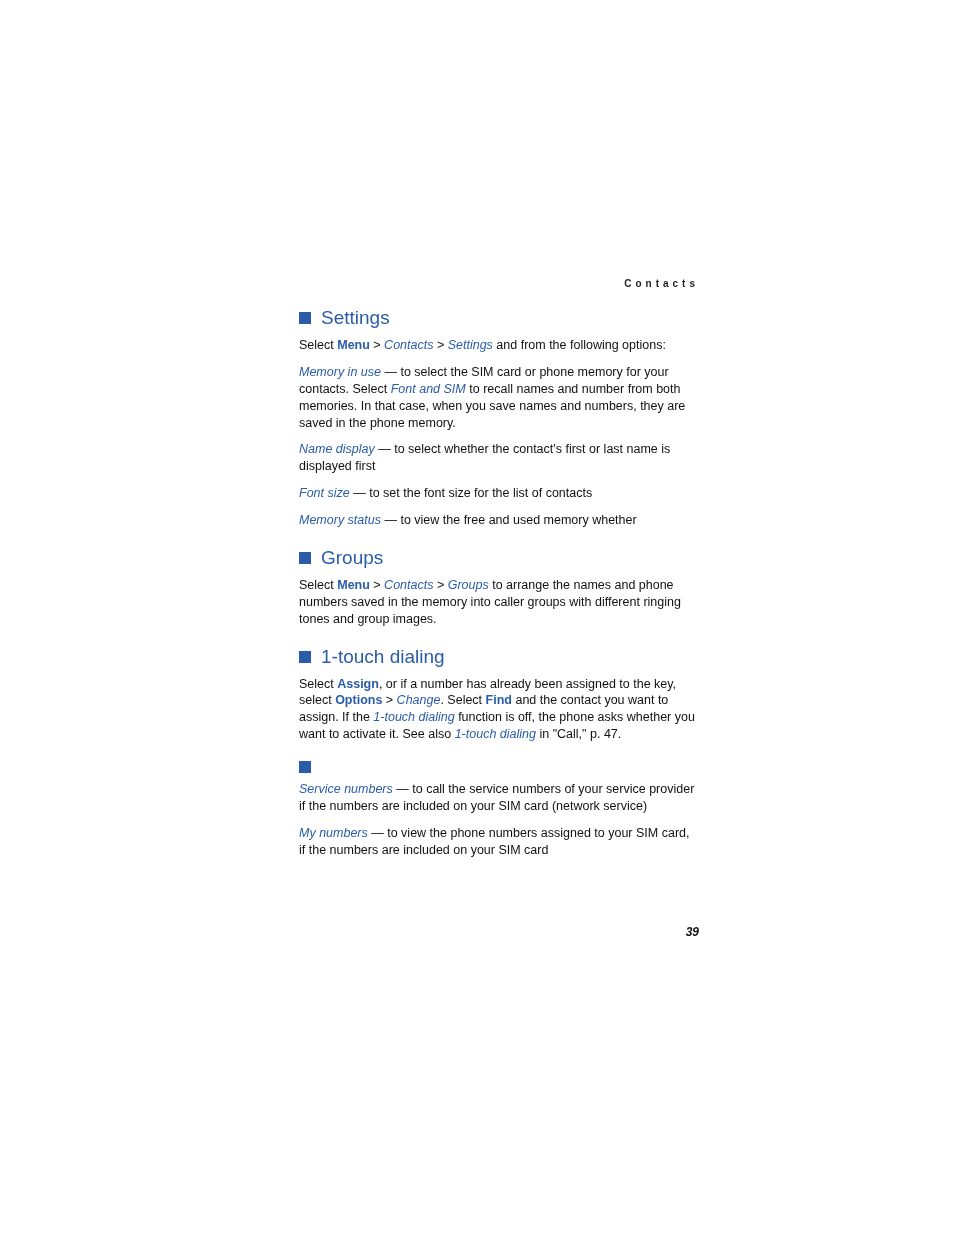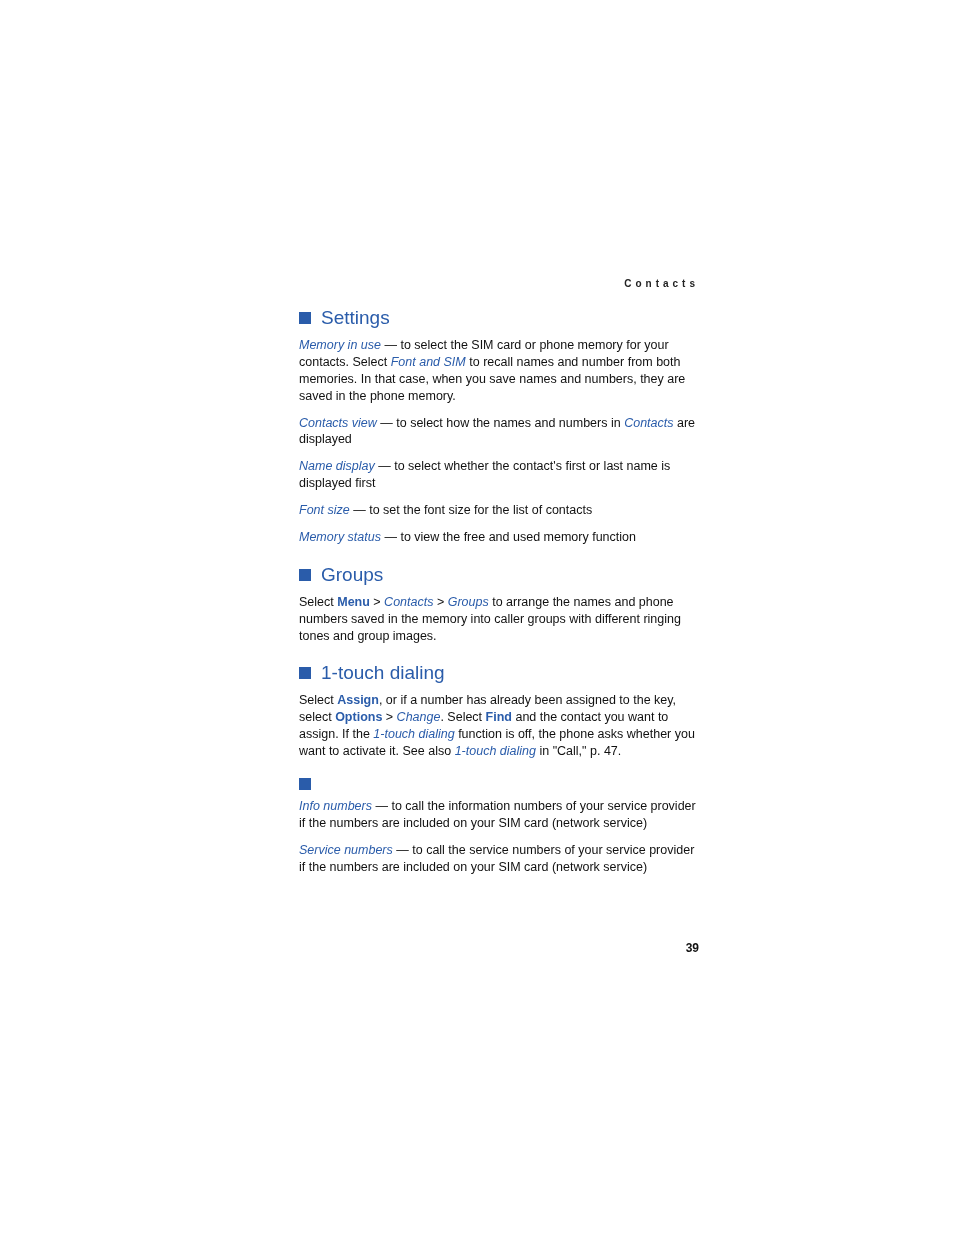--- a/index.html
+++ b/index.html
@@ -50,46 +50,47 @@
   .link { color: #2a5caa; }
   .italic { font-style: italic; }
   .bold { font-weight: bold; }
   .page-num {
     position: absolute;
     right: 0;
     bottom: -70px;
     font-size: 12px;
     font-weight: bold;
     color: #111;
+    font-style: italic;
   }
 </style>
 </head>
 <body>
 
 <div class="page">
   <div class="running-header">Contacts</div>
 
   <h2>
     <span class="bullet"></span>
     <span>Settings</span>
   </h2>
   <p>
-    <span class="link italic">Memory in use</span><span> — to select the SIM card or phone memory for your contacts. Select </span><span class="link italic">Font and SIM</span><span> to recall names and number from both memories. In that case, when you save names and numbers, they are saved in the phone memory.</span>
+    <span>Select </span><span class="link bold">Menu</span><span> &gt; </span><span class="link italic">Contacts</span><span> &gt; </span><span class="link italic">Settings</span><span> and from the following options:</span>
   </p>
   <p>
-    <span class="link italic">Contacts view</span><span> — to select how the names and numbers in </span><span class="link italic">Contacts</span><span> are displayed</span>
+    <span class="link italic">Memory in use</span><span> — to select the SIM card or phone memory for your contacts. Select </span><span class="link italic">Font and SIM</span><span> to recall names and number from both memories. In that case, when you save names and numbers, they are saved in the phone memory.</span>
   </p>
   <p>
     <span class="link italic">Name display</span><span> — to select whether the contact's first or last name is displayed first</span>
   </p>
   <p>
     <span class="link italic">Font size</span><span> — to set the font size for the list of contacts</span>
   </p>
   <p>
-    <span class="link italic">Memory status</span><span> — to view the free and used memory function</span>
+    <span class="link italic">Memory status</span><span> — to view the free and used memory whether</span>
   </p>
 
   <h2>
     <span class="bullet"></span>
     <span>Groups</span>
   </h2>
   <p>
     <span>Select </span><span class="link bold">Menu</span><span> &gt; </span><span class="link italic">Contacts</span><span> &gt; </span><span class="link italic">Groups</span><span> to arrange the names and phone numbers saved in the memory into caller groups with different ringing tones and group images.</span>
   </p>
 
@@ -98,20 +99,20 @@
     <span>1-touch dialing</span>
   </h2>
   <p>
     <span>Select </span><span class="link bold">Assign</span><span>, or if a number has already been assigned to the key, select </span><span class="link bold">Options</span><span> &gt; </span><span class="link italic">Change</span><span>. Select </span><span class="link bold">Find</span><span> and the contact you want to assign. If the </span><span class="link italic">1-touch dialing</span><span> function is off, the phone asks whether you want to activate it. See also </span><span class="link italic">1-touch dialing</span><span> in "Call," p. 47.</span>
   </p>
 
   <h2>
     <span class="bullet"></span>
   </h2>
   <p>
-    <span class="link italic">Info numbers</span><span> — to call the information numbers of your service provider if the numbers are included on your SIM card (network service)</span>
+    <span class="link italic">Service numbers</span><span> — to call the service numbers of your service provider if the numbers are included on your SIM card (network service)</span>
   </p>
   <p>
-    <span class="link italic">Service numbers</span><span> — to call the service numbers of your service provider if the numbers are included on your SIM card (network service)</span>
+    <span class="link italic">My numbers</span><span> — to view the phone numbers assigned to your SIM card, if the numbers are included on your SIM card</span>
   </p>
 
   <div class="page-num">39</div>
 </div>
 
 </body></html>

